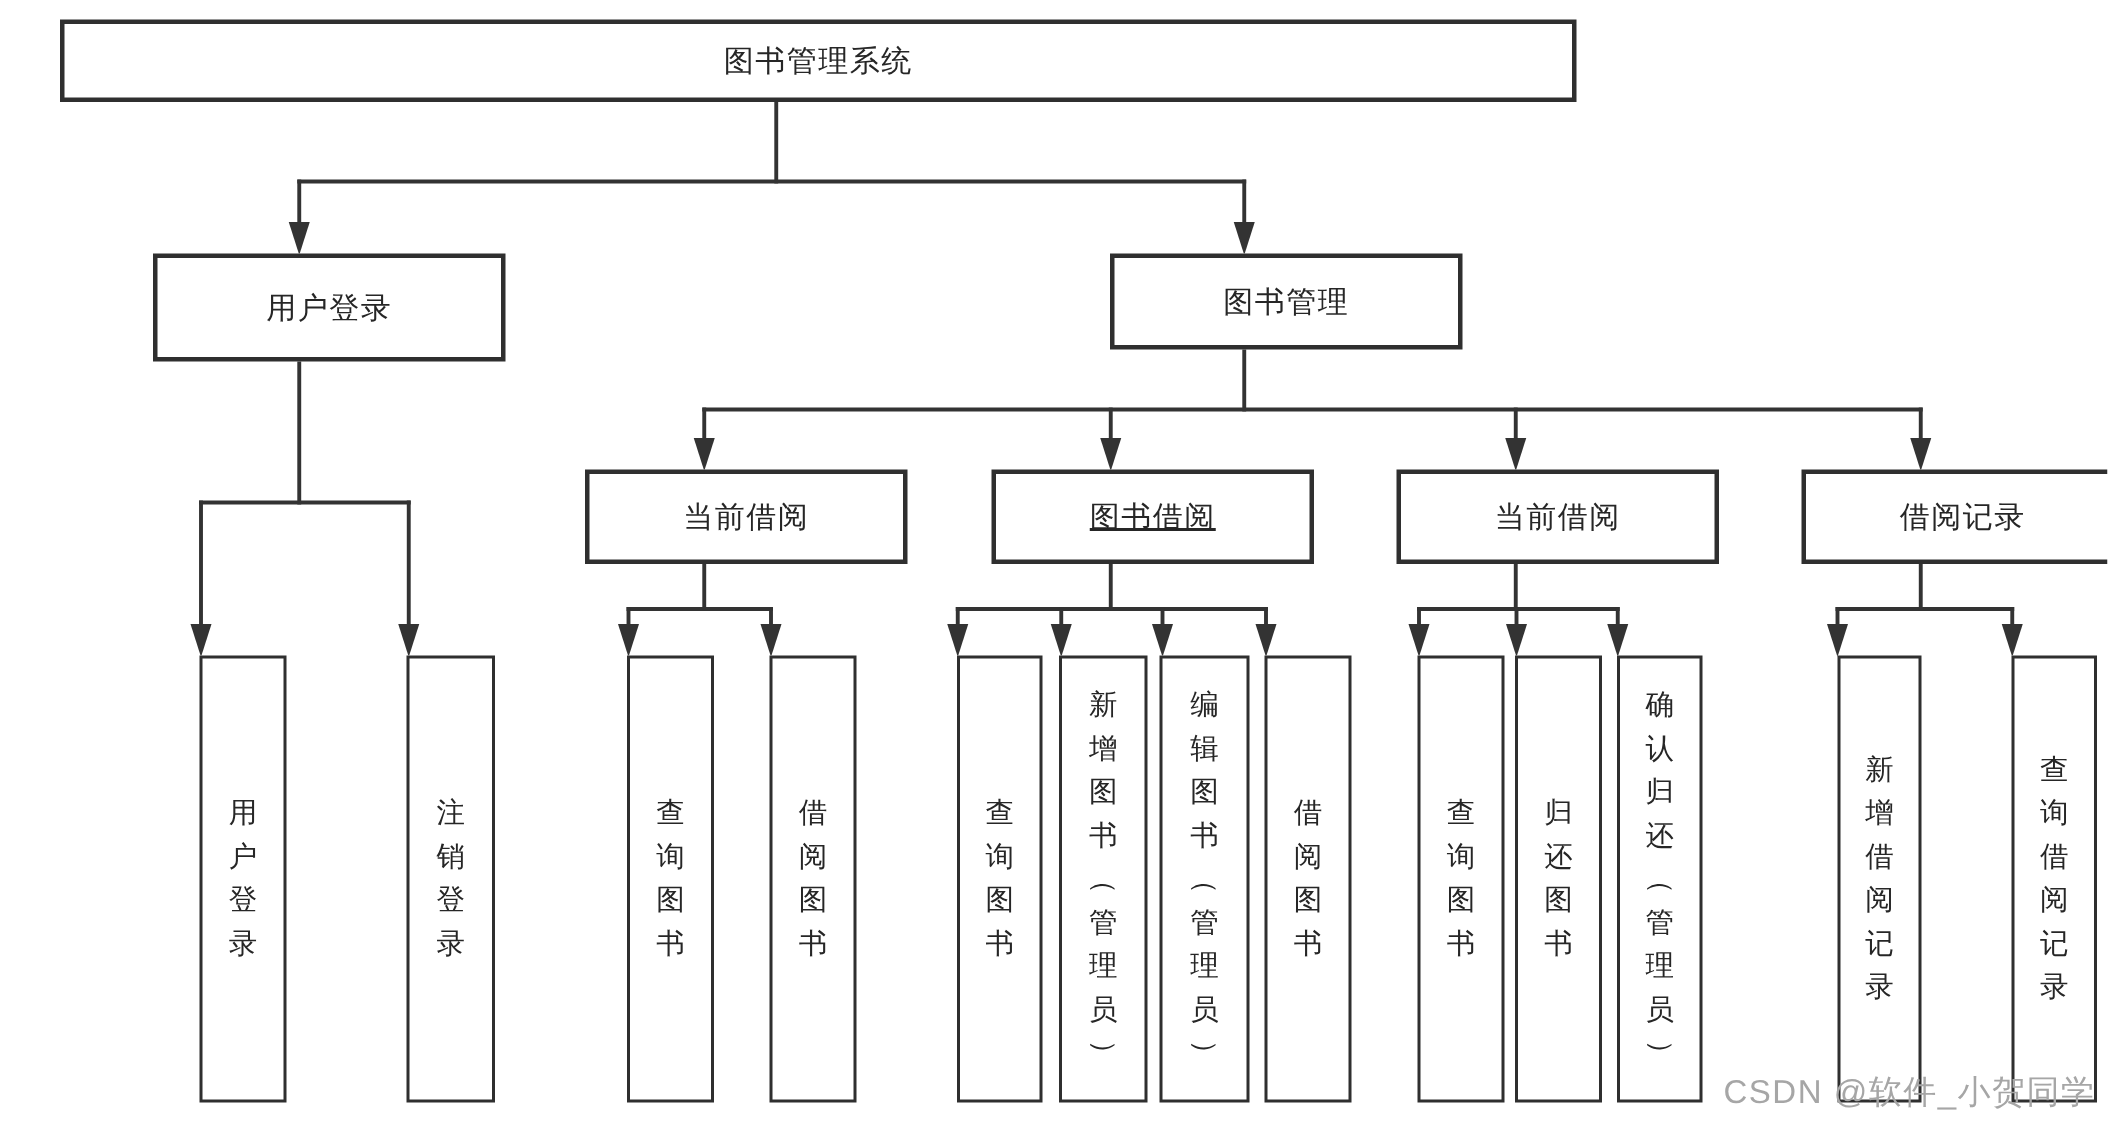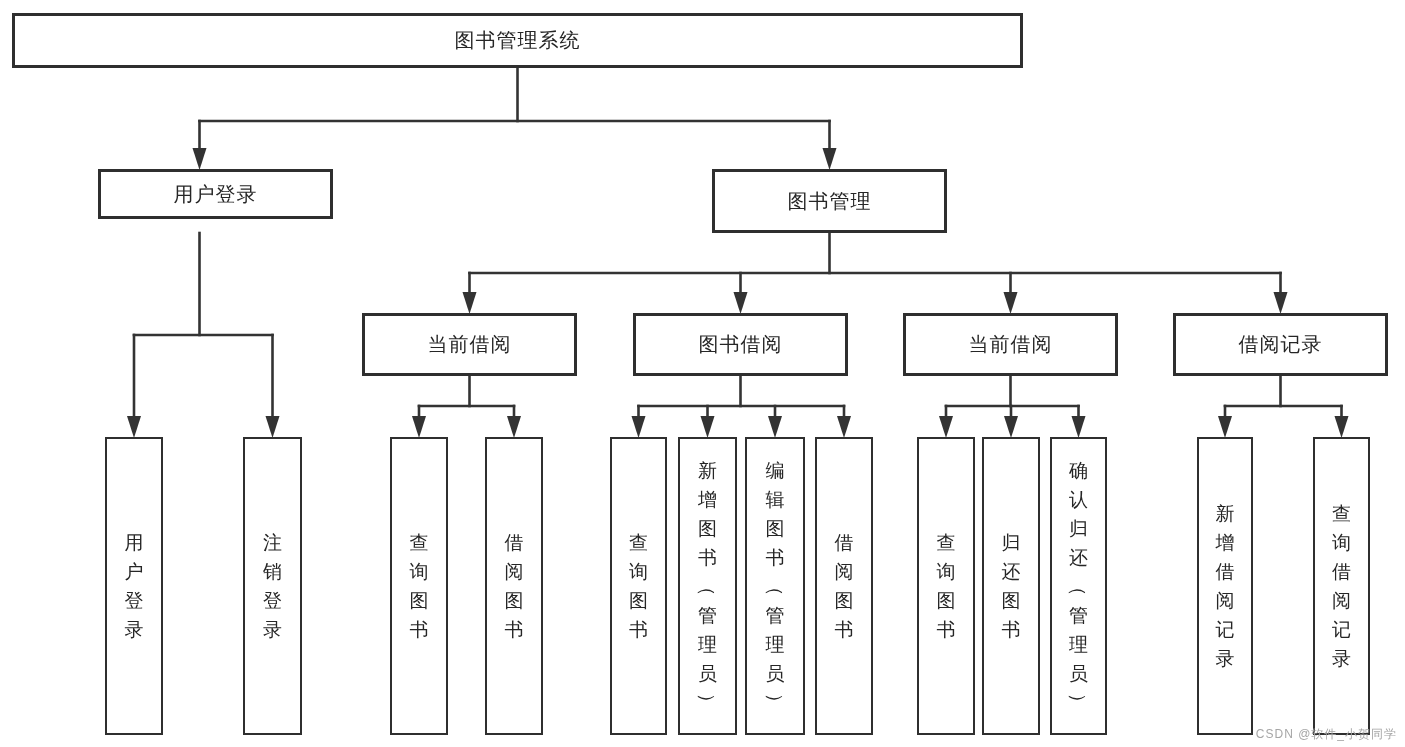--- a/index.html
+++ b/index.html
@@ -20,41 +20,42 @@
     background:#ffffff;
     border:3px solid #2f2f2f;
     display:flex;
     align-items:center;
     justify-content:center;
     font-size:20px;
     color:#262626;
     letter-spacing:1px;
     text-align:center;
     z-index:2;
+    margin-left:28px;
   }
   .vbox{
     border-width:2px;
     flex-direction:column;
     letter-spacing:0;
     padding:0;
   }
   .vchar{
     display:block;
     width:100%;
     height:29px;
     line-height:29px;
     font-size:19px;
     text-align:center;
   }
   .vchar.rot{ transform:rotate(90deg); }
   .watermark{
     position:absolute;
     right:8px;
     bottom:4px;
-    font-size:12px;
+    font-size:22px;
     color:#a6a6a6;
     letter-spacing:1px;
     z-index:3;
     white-space:nowrap;
   }
 </style>
 </head>
 <body>
 
 <div class="canvas">
@@ -109,42 +110,42 @@
       <line x1="1225" y1="406" x2="1341.5" y2="406" stroke="#333333" stroke-width="2.6" stroke-linecap="square"></line>
       <line x1="1225" y1="406" x2="1225" y2="421" stroke="#333333" stroke-width="2.6" stroke-linecap="square"></line>
       <polygon points="1218,416 1232,416 1225,438" fill="#333333"></polygon>
       <line x1="1341.5" y1="406" x2="1341.5" y2="421" stroke="#333333" stroke-width="2.6" stroke-linecap="square"></line>
       <polygon points="1334.5,416 1348.5,416 1341.5,438" fill="#333333"></polygon>
     </svg>
   <div id="nodes">
       <div class="box" style="left: 12px; top: 13px; width: 1011px; height: 55px;">
         <span>图书管理系统</span>
       </div>
-      <div class="box" style="left: 98px; top: 169px; width: 235px; height: 50px;">
+      <div class="box" style="left: 74px; top: 169px; width: 235px; height: 72px;">
         <span>用户登录</span>
       </div>
       <div class="box" style="left: 712px; top: 169px; width: 235px; height: 64px; justify-content: center;">
         <span>图书管理</span>
       </div>
       <div class="box vbox" style="left: 105px; top: 437px; width: 58px; height: 298px;">
         <span class="vchar">用</span>
         <span class="vchar">户</span>
         <span class="vchar">登</span>
         <span class="vchar">录</span>
       </div>
       <div class="box vbox" style="left: 243px; top: 437px; width: 59px; height: 298px;">
         <span class="vchar">注</span>
         <span class="vchar">销</span>
         <span class="vchar">登</span>
         <span class="vchar">录</span>
       </div>
       <div class="box" style="left: 362px; top: 313px; width: 215px; height: 63px;">
         <span>当前借阅</span>
       </div>
-      <div class="box" style="left: 633px; top: 313px; width: 215px; height: 63px;">
+      <div class="box" style="left: 633px; top: 313px; width: 215px; height: 63px; text-decoration: underline;">
         <span>图书借阅</span>
       </div>
       <div class="box" style="left: 903px; top: 313px; width: 215px; height: 63px;">
         <span>当前借阅</span>
       </div>
       <div class="box" style="left: 1173px; top: 313px; width: 215px; height: 63px; font-family: Liberation Mono, monospace;">
         <span>借阅记录</span>
       </div>
       <div class="box vbox" style="left: 390px; top: 437px; width: 58px; height: 298px;">
         <span class="vchar">查</span>

